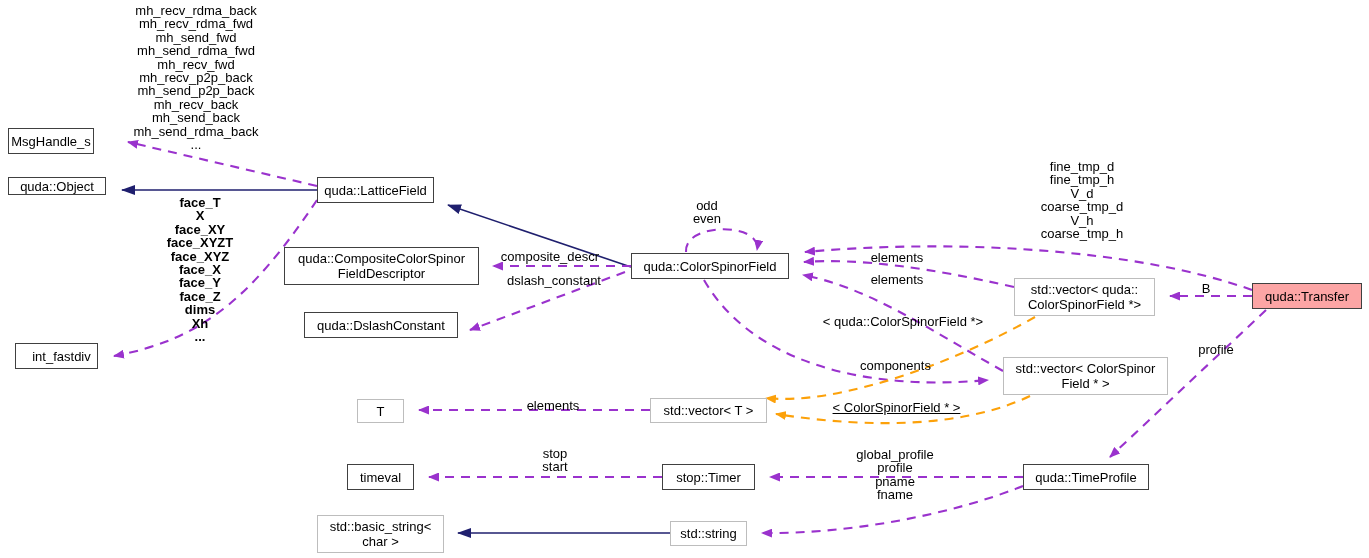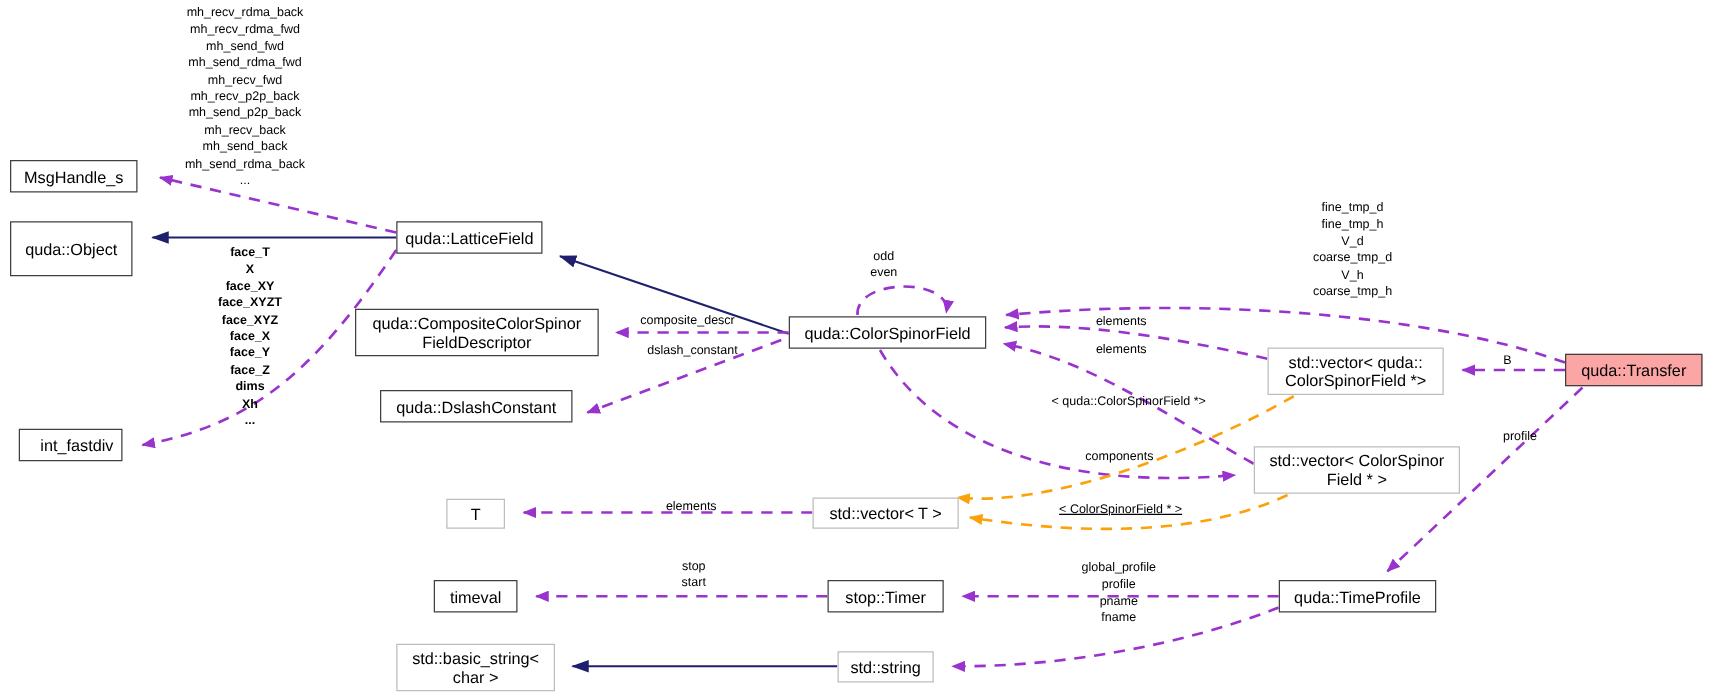--- a/index.html
+++ b/index.html
@@ -44,21 +44,21 @@
   }
   .node.light {
     border: 1.2px solid #bdbdbd;
   }
   .node.hl {
     border: 1.6px solid #404040;
     background: #fca5a5;
   }
   .edge-label {
     position: absolute;
-    font-size: 10px;
+    font-size: 13px;
     line-height: 13.6px;
     color: #000000;
     text-align: center;
     white-space: pre;
     background: transparent;
   }
   .edge-label.multi {
     line-height: 13.4px;
   }
 </style>
@@ -107,23 +107,23 @@
       <path d="M 1023 477 L 770 477" marker-end="url(#arrow-purple)"></path>
       <path d="M 1023 486 C 950 515, 850 534, 762 533" marker-end="url(#arrow-purple)"></path>
     </g>
 
     <g stroke="#fca10a" stroke-width="2.1" fill="none" stroke-dasharray="9,7">
       <path d="M 1035 317 C 960 360, 840 406, 766 398" marker-end="url(#arrow-orange)"></path>
       <path d="M 1030 396 C 950 434, 840 424, 776 414" marker-end="url(#arrow-orange)"></path>
     </g>
   </svg>
 
-  <div class="node dark" style="left:8px; top:128px; width:102px; height:26px;">MsgHandle_s</div>
-
-  <div class="node dark" style="left:8px; top:177px; width:98px; height:44px;">quda::Object</div>
+  <div class="node dark" style="left:8px; top:128px; width:86px; height:26px;">MsgHandle_s</div>
+
+  <div class="node dark" style="left:8px; top:177px; width:98px; height:18px;">quda::Object</div>
 
   <div class="node dark" style="left:15px; top:343px; width:83px; height:26px;padding-left:10px;">int_fastdiv</div>
 
   <div class="node dark" style="left:317px; top:177px; width:117px; height:26px;">quda::LatticeField</div>
 
   <div class="node dark" style="left:284px; top:247px; width:195px; height:38px;">quda::CompositeColorSpinor
 FieldDescriptor</div>
 
   <div class="node dark" style="left:304px; top:312px; width:154px; height:26px;">quda::DslashConstant</div>
 

